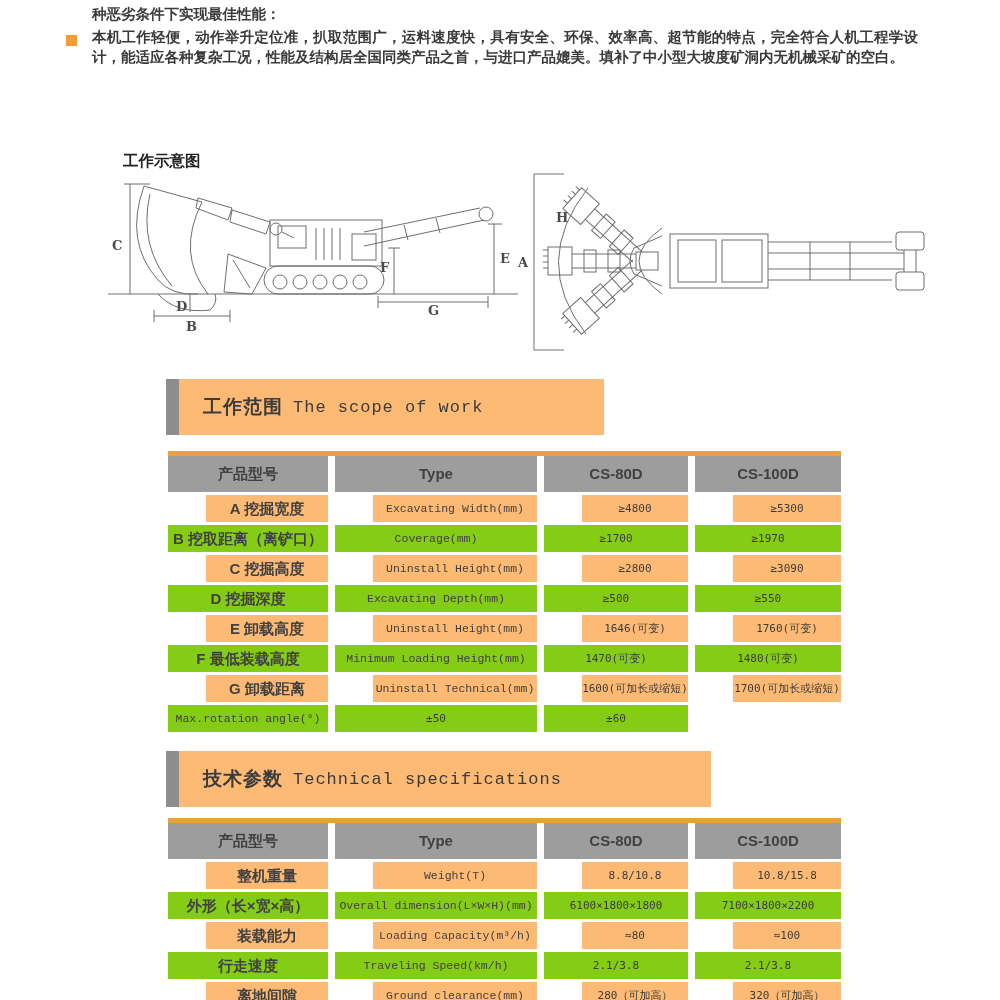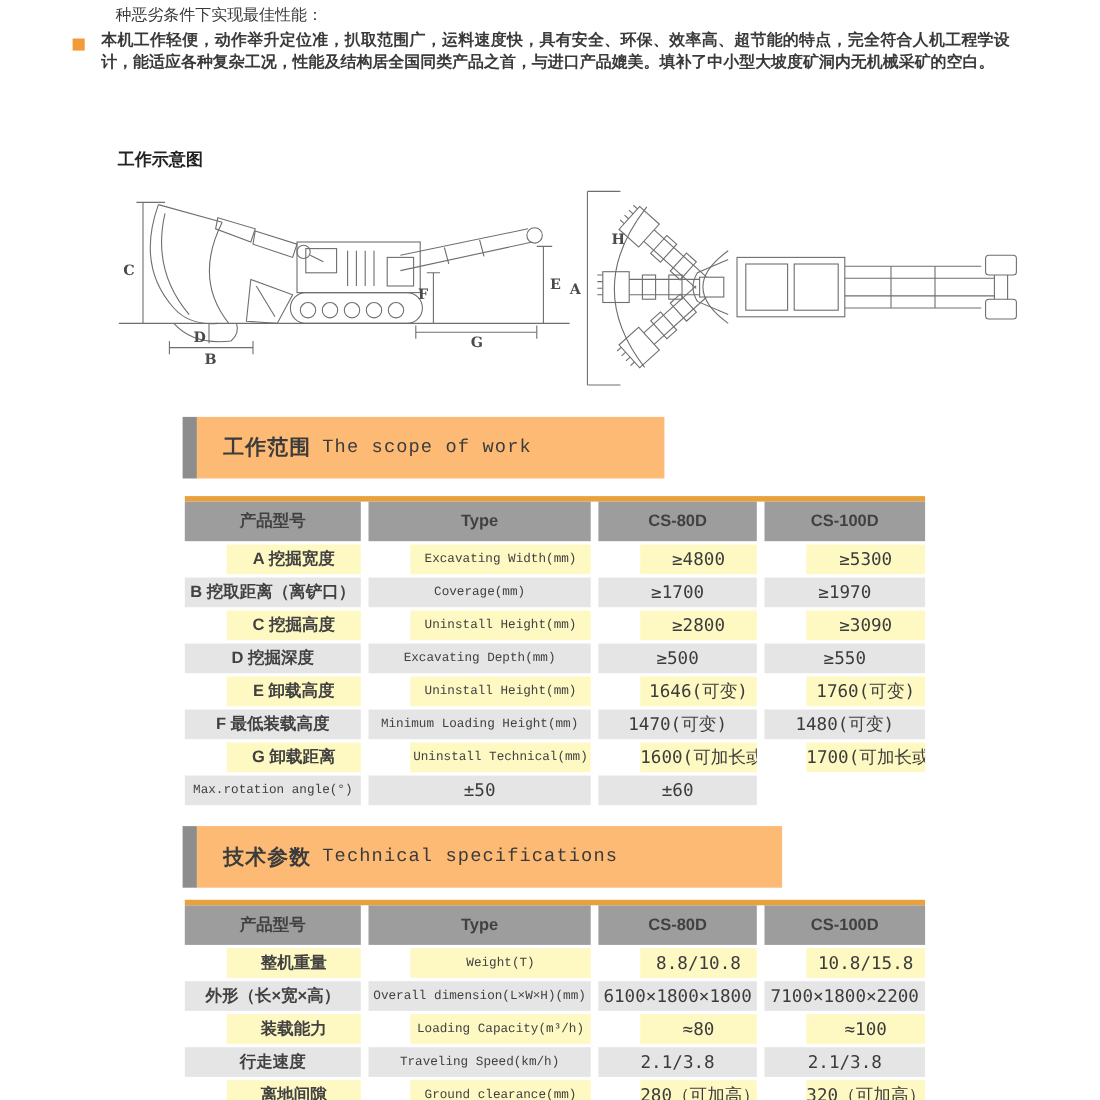--- a/index.html
+++ b/index.html
@@ -1,28 +1,28 @@
 <!DOCTYPE html>
 <html><head>
 <meta charset="utf-8">
 <style>
   html,body{margin:0;padding:0;}
   body{width:1000px;height:1000px;overflow:hidden;background:#fff;
        font-family:"Liberation Sans","DejaVu Sans",sans-serif;color:#333;}
   .page{position:relative;width:1000px;height:1000px;background:#ffffff;overflow:hidden;}
 
   
-  .intro-line{position:absolute;left:105px;top:1px;width:840px;
-              font-size:14.5px;font-weight:400;color:#3a3a3a;line-height:26px;}
+  .intro-line{position:absolute;left:92px;top:1px;width:840px;
+              font-size:14.5px;font-weight:700;color:#3a3a3a;line-height:26px;}
   .bullet{position:absolute;left:66px;top:35px;width:11px;height:11px;background:#F29B38;}
   .bullet-text{position:absolute;left:92px;top:27px;width:826px;margin:0;
                font-size:14.5px;font-weight:600;color:#3a3a3a;line-height:20px;text-align:justify;}
 
   
-  .diagram-title{position:absolute;left:107px;top:135px;margin:0;
+  .diagram-title{position:absolute;left:107px;top:135px;margin:16px;
                  font-size:15.5px;font-weight:bold;color:#222;}
   .svg-side{position:absolute;left:78px;top:162px;}
   .svg-top{position:absolute;left:500px;top:156px;}
   svg text{font-family:"DejaVu Serif","Liberation Serif",serif;font-size:13px;font-weight:bold;fill:#4a4a4a;}
 
   
   .sec{position:absolute;height:56px;display:flex;}
   .sec-bar{width:13px;background:#8D8D8D;}
   .sec-box{background:#fdba74;flex:1;display:flex;align-items:center;padding-left:24px;}
   .sec-zh{font-size:19px;font-weight:bold;color:#3b3b3b;letter-spacing:1px;}
@@ -34,25 +34,25 @@
   
   .tbl{position:absolute;left:168px;width:673px;}
   #tbl-scope{top:451px;}
   #tbl-spec{top:818px;}
   .tbl-head,.tbl-row{display:grid;grid-template-columns:160px 202px 144px 146px;column-gap:7px;}
   .tbl-head{border-top:5px solid #E9A13B;}
   .tbl-head .cell{background:#9D9D9D;height:36px;line-height:36px;
                   font-weight:bold;font-size:15px;color:#2e2e2e;text-align:center;}
   .tbl-row{margin-top:3px;}
   .tbl-row .cell{height:27px;line-height:27px;text-align:center;overflow:hidden;white-space:nowrap;}
-  .row-light .cell{background:#fef9c3;margin-left:38px;}
-  .row-dark .cell{background:#e5e5e5;}
+  .row-light .cell{background:#fdba74;margin-left:38px;}
+  .row-dark .cell{background:#84cc16;}
   .cell.zh{font-size:15px;font-weight:600;color:#414141;}
   .cell.en{font-family:"Liberation Mono","DejaVu Sans Mono",monospace;font-size:11.5px;color:#414141;}
-  .cell.val{font-family:"DejaVu Sans Mono","Liberation Mono",monospace;font-size:16px;color:#3c3c3c;}
+  .cell.val{font-family:"DejaVu Sans Mono","Liberation Mono",monospace;font-size:11px;color:#3c3c3c;}
   .tbl-head .cell.en{font-family:"Liberation Sans",sans-serif;font-size:15px;}
 </style>
 </head>
 <body>
 
 <div class="page">
 
   <div class="intro-line">种恶劣条件下实现最佳性能：</div>
   <span class="bullet"></span>
   <p class="bullet-text">本机工作轻便，动作举升定位准，扒取范围广，运料速度快，具有安全、环保、效率高、超节能的特点，完全符合人机工程学设计，能适应各种复杂工况，性能及结构居全国同类产品之首，与进口产品媲美。填补了中小型大坡度矿洞内无机械采矿的空白。</p>

